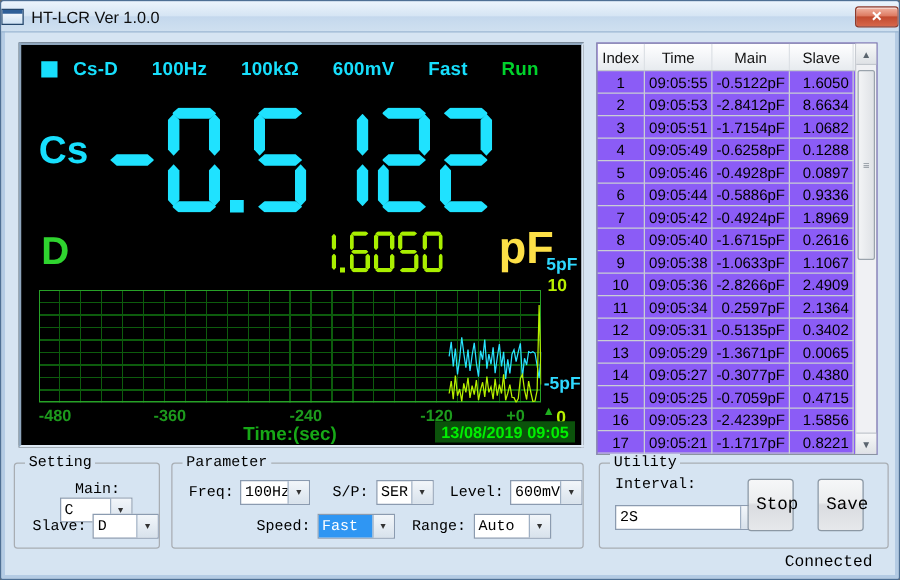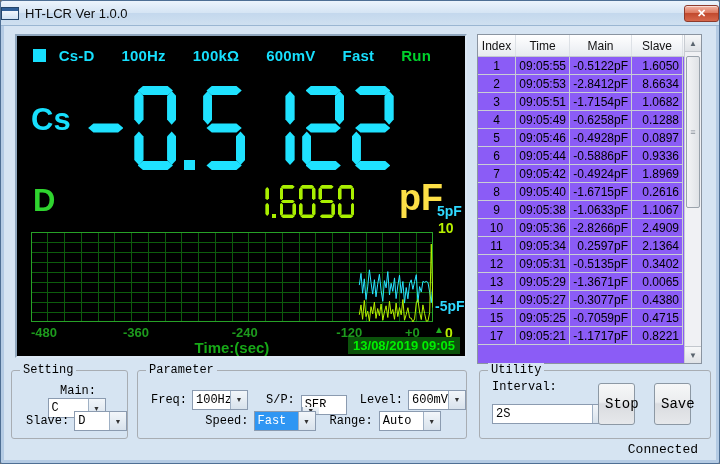--- a/index.html
+++ b/index.html
@@ -359,20 +359,26 @@
             <div class="tcell c2">-0.3077pF</div>
             <div class="tcell c3">0.4380</div>
           </div>
           <div class="trow">
             <div class="tcell c0">15</div>
             <div class="tcell c1">09:05:25</div>
             <div class="tcell c2">-0.7059pF</div>
             <div class="tcell c3">0.4715</div>
           </div>
           <div class="trow">
+            <div class="tcell c0">16</div>
+            <div class="tcell c1">09:05:23</div>
+            <div class="tcell c2">-2.4239pF</div>
+            <div class="tcell c3">1.5856</div>
+          </div>
+          <div class="trow">
             <div class="tcell c0">17</div>
             <div class="tcell c1">09:05:21</div>
             <div class="tcell c2">-1.1717pF</div>
             <div class="tcell c3">0.8221</div>
           </div>
         </div>
     </div>
     <div class="sbar">
       <div class="sb-up">▲</div>
       <div class="sb-thumb">
@@ -402,21 +408,21 @@
 
   <div class="gbox parameter">
     <span class="legend">Parameter</span>
     <div class="grow" style="top:13px;padding-left:13px;">
       <span class="flbl">Freq:</span>
       <div class="combo" style="width:56px;margin:0 18px 0 5px;">
         <span class="cval">100Hz</span>
         <span class="cbtn">▼</span>
       </div>
       <span class="flbl">S/P:</span>
-      <div class="combo" style="width:66px;margin:11px 13px 0 6px;flex-direction:column;">
+      <div class="combo" style="width:66px;margin:0 13px 0 6px;">
         <span class="cval">SER</span>
         <span class="cbtn">▼</span>
       </div>
       <span class="flbl">Level:</span>
       <div class="combo" style="width:62px;margin-left:5px;">
         <span class="cval">600mV</span>
         <span class="cbtn">▼</span>
       </div>
     </div>
     <div class="grow" style="top:40px;padding-left:42px;justify-content:center;">

